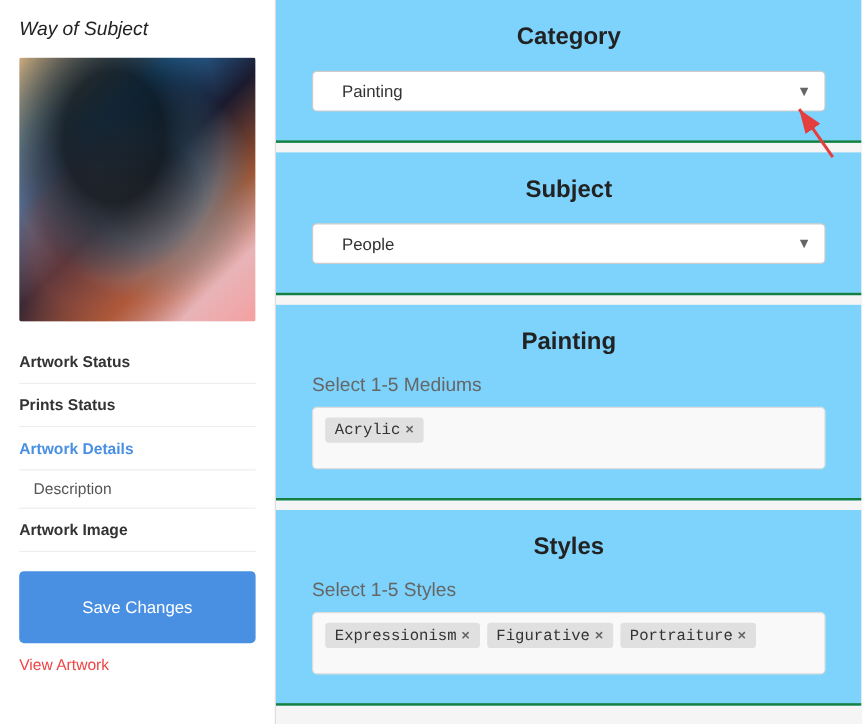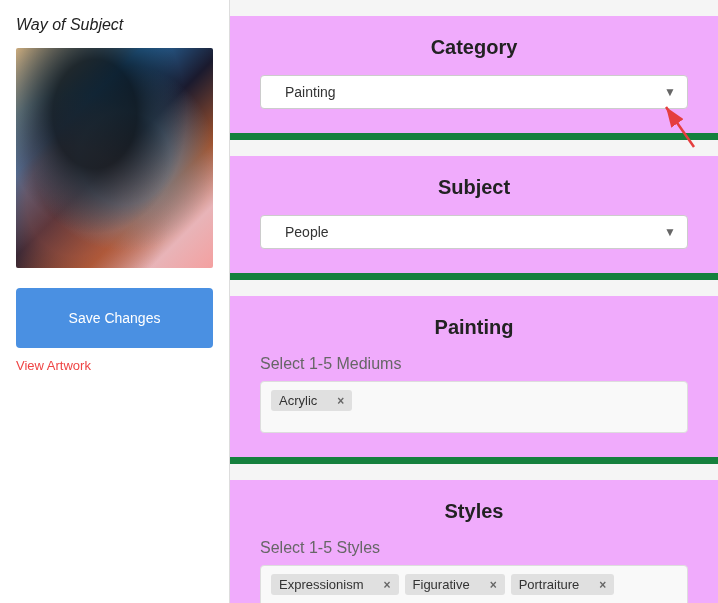--- a/index.html
+++ b/index.html
@@ -107,25 +107,24 @@
 
     
     .main-content {
       flex: 1;
       background: #f5f5f5;
       overflow-y: auto;
       position: relative;
     }
 
     .section {
-      background: #f0abfc;
+      background: #7dd3fc;
       margin-bottom: 8px;
       padding: 20px 30px 24px;
-      border-bottom: 7px solid #15803d;
-      margin-top: 16px;
+      border-bottom: 2px solid #15803d;
     }
 
     .section-title {
       text-align: center;
       font-size: 20px;
       font-weight: 600;
       color: #222;
       margin-bottom: 16px;
     }
 
@@ -174,21 +173,22 @@
     }
 
     .tag {
       background: #e0e0e0;
       border-radius: 3px;
       padding: 3px 8px;
       font-size: 13px;
       color: #333;
       display: flex;
       align-items: flex-end;
-      gap: 20px;
+      gap: 4px;
+      font-family: Liberation Mono, monospace;
     }
 
     .tag-remove {
       cursor: pointer;
       color: #666;
       font-size: 12px;
       font-weight: bold;
     }
 
     
@@ -227,20 +227,27 @@
 
 <div class="sidebar">
   <div class="sidebar-title">Way of Subject</div>
 
   <div class="artwork-image-container">
     <div class="artwork-image-placeholder">
       <div class="painting-overlay"></div>
     </div>
   </div>
 
+  <nav class="sidebar-nav">
+    <div class="sidebar-nav-item">Artwork Status</div>
+    <div class="sidebar-nav-item">Prints Status</div>
+    <div class="sidebar-nav-item active">Artwork Details</div>
+    <div class="sidebar-nav-sub">Description</div>
+    <div class="sidebar-nav-item">Artwork Image</div>
+  </nav>
 
   <button class="save-btn">Save Changes</button>
   <a class="view-artwork-link">View Artwork</a>
 </div>
 
 <div class="main-content">
 
   <div class="section" style="position:relative;">
     <div class="section-title">Category</div>
     <div class="select-wrapper">

